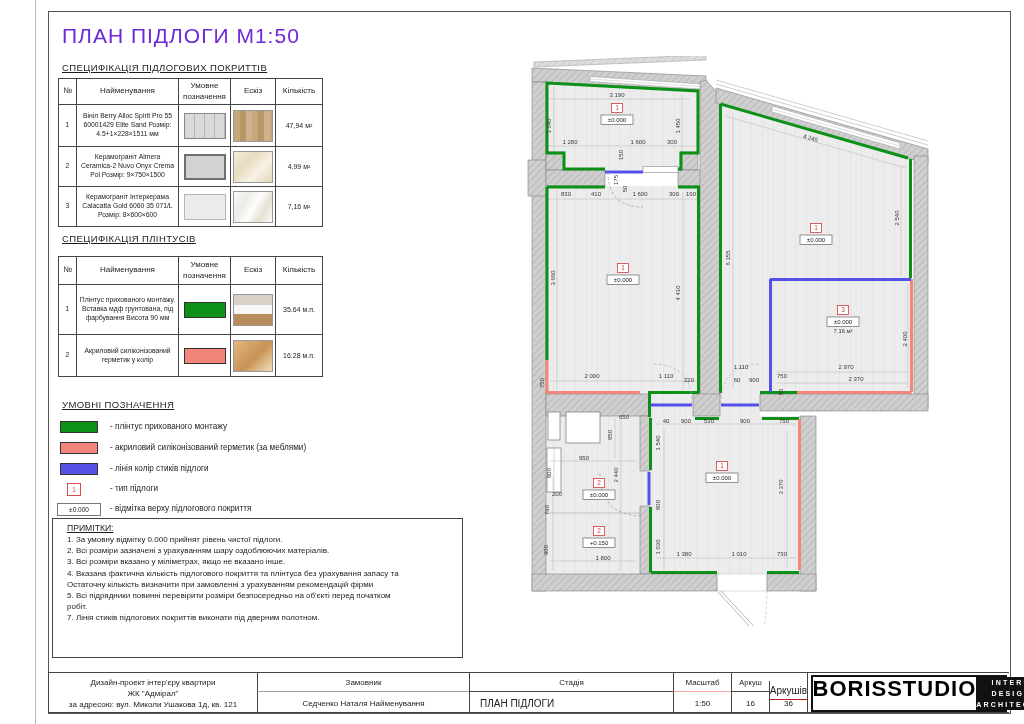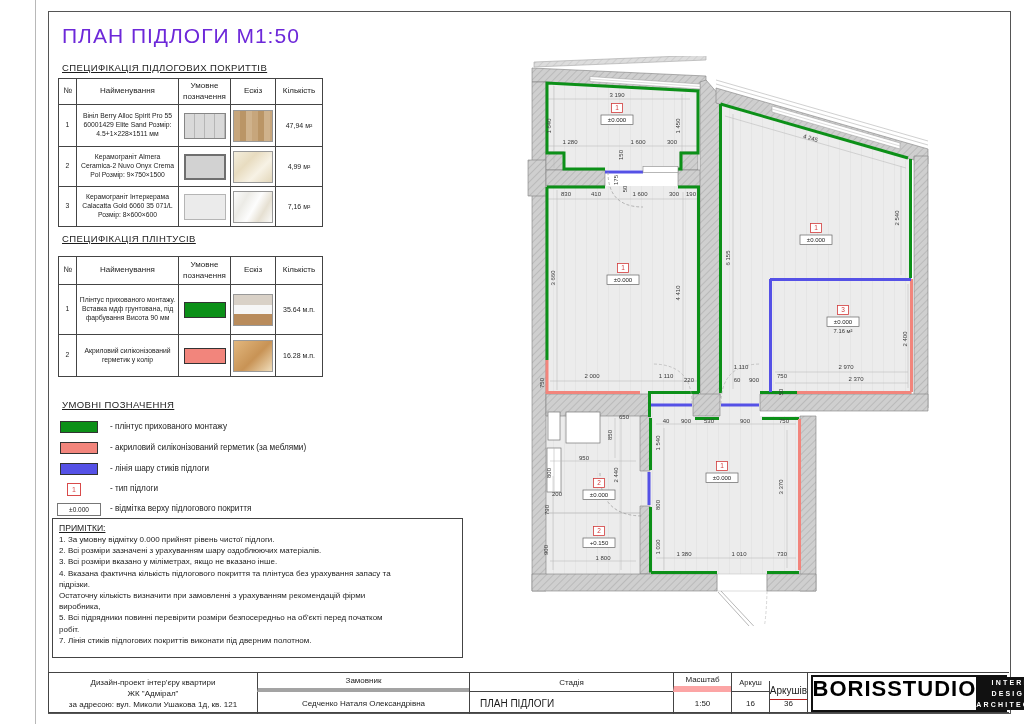--- a/index.html
+++ b/index.html
@@ -24,21 +24,21 @@
   .esk-crema{background:linear-gradient(135deg,#f4eedd 0%,#e8dcc0 35%,#f7f2e5 65%,#e3d7ba 100%);}
   .esk-cala{background:linear-gradient(120deg,#fcfcfc 0%,#ecebe6 28%,#fdfdfd 52%,#e6e0d2 74%,#fbfbfa 100%);}
   .esk-plinth{background:linear-gradient(180deg,#d9d1c7 0 32%,#f6f6f6 32% 62%,#b98c5c 62% 100%);}
   .esk-seal{background:linear-gradient(135deg,#e2b77e 0%,#c89355 55%,#f0debc 100%);}
   
   .leg-bar{width:36px;height:10px;border:1px solid #333;}
   .leg-label{font-size:8.2px;white-space:nowrap;}
   .leg-type{width:12px;height:11px;border:1px solid #d84a4a;color:#d84a4a;font-size:7px;display:flex;align-items:center;justify-content:center;}
   .leg-elev{width:42px;height:11px;border:1px solid #777;font-size:6.5px;display:flex;align-items:center;justify-content:center;color:#222;}
   
-  .notes{left:52px;top:518px;width:411px;height:140px;border:1px solid #444;padding:4px 6px;box-sizing:border-box;}
+  .notes{left:52px;top:518px;width:411px;height:140px;border:1px solid #444;padding:4px 14px;box-sizing:border-box;}
   .notes .nh{font-size:8.6px;text-decoration:underline;margin-bottom:1px;}
   .notes .nl{font-size:8px;line-height:11.2px;}
   
   .tb-cell{border-left:1px solid #444;box-sizing:border-box;display:flex;align-items:center;justify-content:center;text-align:center;font-size:8px;}
   .tb-wrap{left:48px;top:672px;width:961px;height:41px;border:1px solid #444;border-right:none;box-sizing:border-box;}
   .logo-box{border:2px solid #111;display:flex;align-items:stretch;}
   .logo-main{font-weight:bold;font-size:22px;letter-spacing:1px;text-align:center;line-height:24px;color:#000;}
   .logo-sub{background:#111;color:#fff;font-size:7px;letter-spacing:2.2px;text-align:center;line-height:11px;font-weight:bold;}
   
   .dim{font-size:6px;fill:#3a3a3a;text-anchor:middle;font-family:"Liberation Sans",sans-serif;}
@@ -121,51 +121,49 @@
     </div>
   <div class="c qty">16.28 м.п.</div>
 </div>
 
 <div class="abs sec-head" style="left:62px;top:399px">УМОВНІ ПОЗНАЧЕННЯ</div>
 <div class="abs leg-bar" style="left: 60px; top: 421px; background-color: rgb(12, 144, 24);"></div>
 <div class="abs leg-label" style="left:110px;top:422px">- плінтус прихованого монтажу</div>
 <div class="abs leg-bar" style="left: 60px; top: 442px; background-color: rgb(242, 133, 124);"></div>
 <div class="abs leg-label" style="left:110px;top:443px">- акриловий силіконізований герметик (за меблями)</div>
 <div class="abs leg-bar" style="left: 60px; top: 463px; background-color: rgb(85, 81, 230);"></div>
-<div class="abs leg-label" style="left:110px;top:464px">- лінія шару стиків підлоги</div>
+<div class="abs leg-label" style="left:110px;top:464px">- лінія колір стиків підлоги</div>
 <div class="abs leg-type" style="left:67px;top:483px">1</div>
 <div class="abs leg-label" style="left:110px;top:484px">- тип підлоги</div>
 <div class="abs leg-elev" style="left:57px;top:503px">±0.000</div>
 <div class="abs leg-label" style="left:110px;top:504px">- відмітка верху підлогового покриття</div>
 
 <div class="abs notes">
   <div class="nh">ПРИМІТКИ:</div>
   <div class="nl">1. За умовну відмітку 0.000 прийнят рівень чистої підлоги.</div>
   <div class="nl">2. Всі розміри зазначені з урахуванням шару оздоблюючих матеріалів.</div>
   <div class="nl">3. Всі розміри вказано у міліметрах, якщо не вказано інше.</div>
   <div class="nl">4. Вказана фактична кількість підлогового покриття та плінтуса без урахування запасу та</div>
-  <div class="nl">підрізки.</div>
   <div class="nl">Остаточну кількість визначити при замовленні з урахуванням рекомендацій фірми</div>
-  <div class="nl">виробника,</div>
   <div class="nl">5. Всі підрядники повинні перевірити розміри безпосередньо на об'єкті перед початком</div>
   <div class="nl">робіт.</div>
   <div class="nl">7. Лінія стиків підлогових покриттів виконати під дверним полотном.</div>
 </div>
 
 <div class="abs tb-wrap">
   <div class="abs" style="left:0;top:0;width:208px;height:41px;display:flex;flex-direction:column;align-items:center;justify-content:center;font-size:8px;line-height:11px;text-align:center">
     <div>Дизайн-проект інтер'єру квартири</div>
     <div>ЖК "Адмірал"</div>
     <div>за адресою: вул. Миколи Ушакова 1д, кв. 121</div>
   </div>
-  <div class="abs tb-cell" style="left:208px;top:0;width:212px;height:19px;border-bottom:4px solid #a3a3a3">Замовник</div>
-  <div class="abs tb-cell" style="left:208px;top:19px;width:212px;height:22px">Седченко Наталя Олександрівна</div>
+  <div class="abs tb-cell" style="left:208px;top:0;width:212px;height:19px;border-bottom:1px solid #a3a3a3">Замовник</div>
+  <div class="abs tb-cell" style="left:208px;top:19px;width:212px;height:22px">Седченко Наталя Найменування</div>
   <div class="abs tb-cell" style="left:420px;top:0;width:204px;height:19px;border-bottom:1px solid #444">Стадія</div>
   <div class="abs tb-cell" style="left:420px;top:19px;width:204px;height:22px;justify-content:flex-start;padding-left:10px;font-size:10px">ПЛАН ПІДЛОГИ</div>
-  <div class="abs tb-cell" style="left:624px;top:0;width:58px;height:19px;border-bottom:6px solid #fca5a5">Масштаб</div>
+  <div class="abs tb-cell" style="left:624px;top:0;width:58px;height:19px;border-bottom:1px solid #fca5a5">Масштаб</div>
   <div class="abs tb-cell" style="left:624px;top:19px;width:58px;height:22px">1:50</div>
   <div class="abs tb-cell" style="left:682px;top:0;width:38px;height:19px;border-bottom:1px solid #444;font-size:7.5px">Аркуш</div>
   <div class="abs tb-cell" style="left:682px;top:19px;width:38px;height:22px">16</div>
   <div class="abs tb-cell" style="left:720px;top:8px;width:38px;height:19px;border-bottom:1px solid #b91c1c;font-size:10px">Аркушів</div>
   <div class="abs tb-cell" style="left:720px;top:19px;width:38px;height:22px">36</div>
   <div class="abs tb-cell" style="left:758px;top:0;width:202px;height:41px">
     <div class="logo-box" style="width:192px">
       <div class="logo-main">BORISSTUDIO</div>
       <div class="logo-sub">INTERIOR DESIGN &amp; ARCHITECTURE</div>
     </div>

